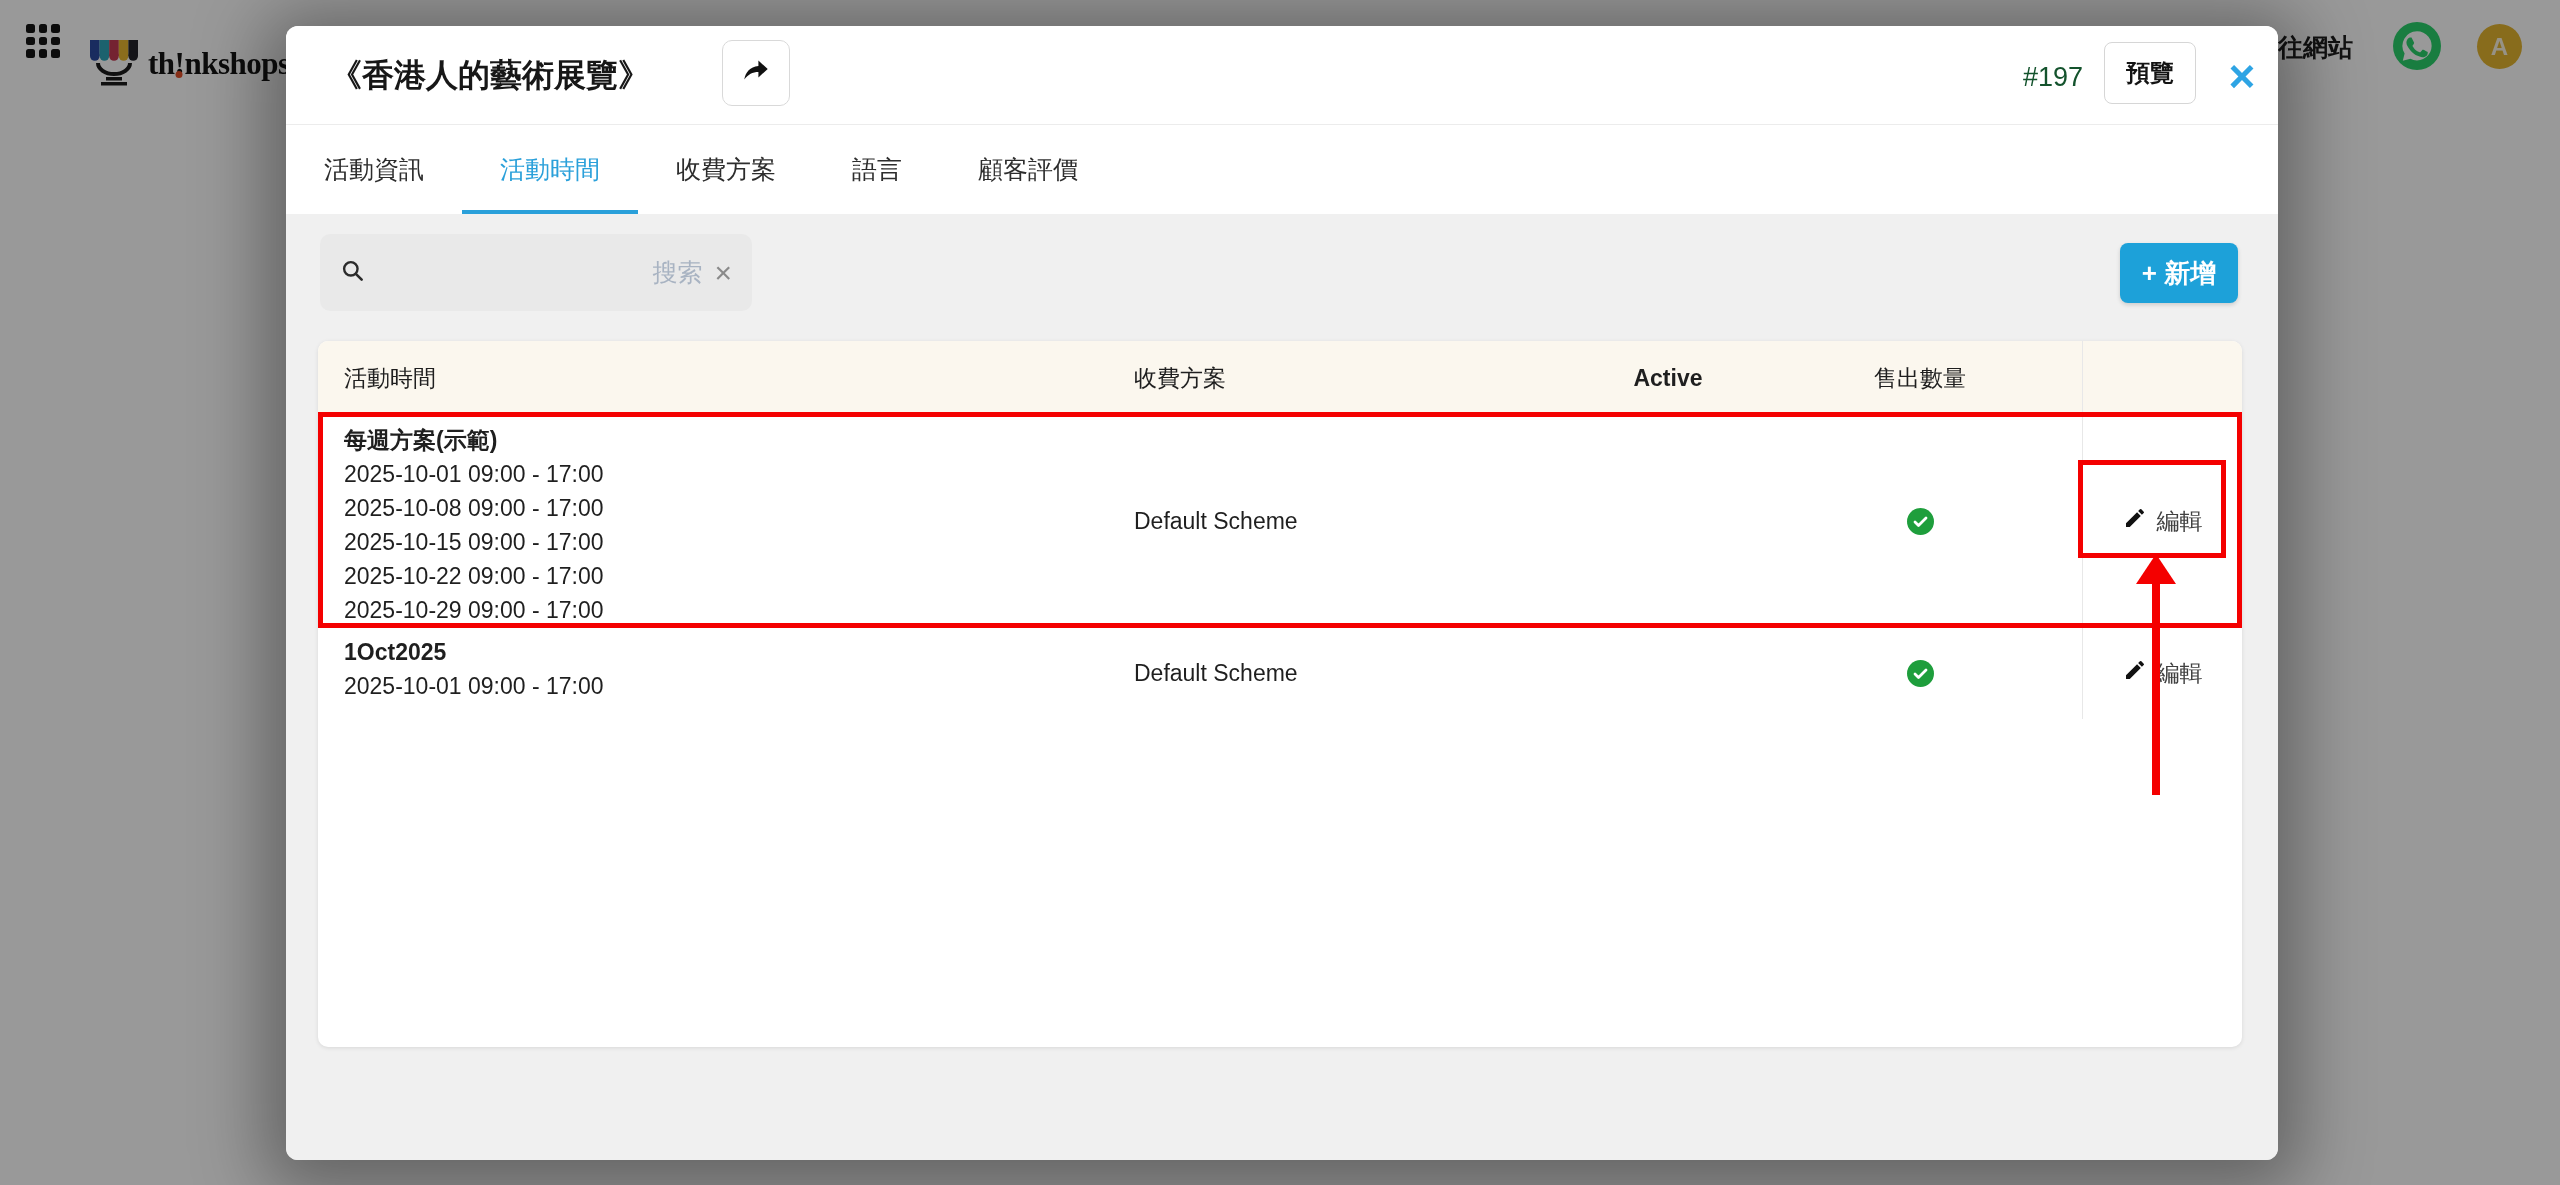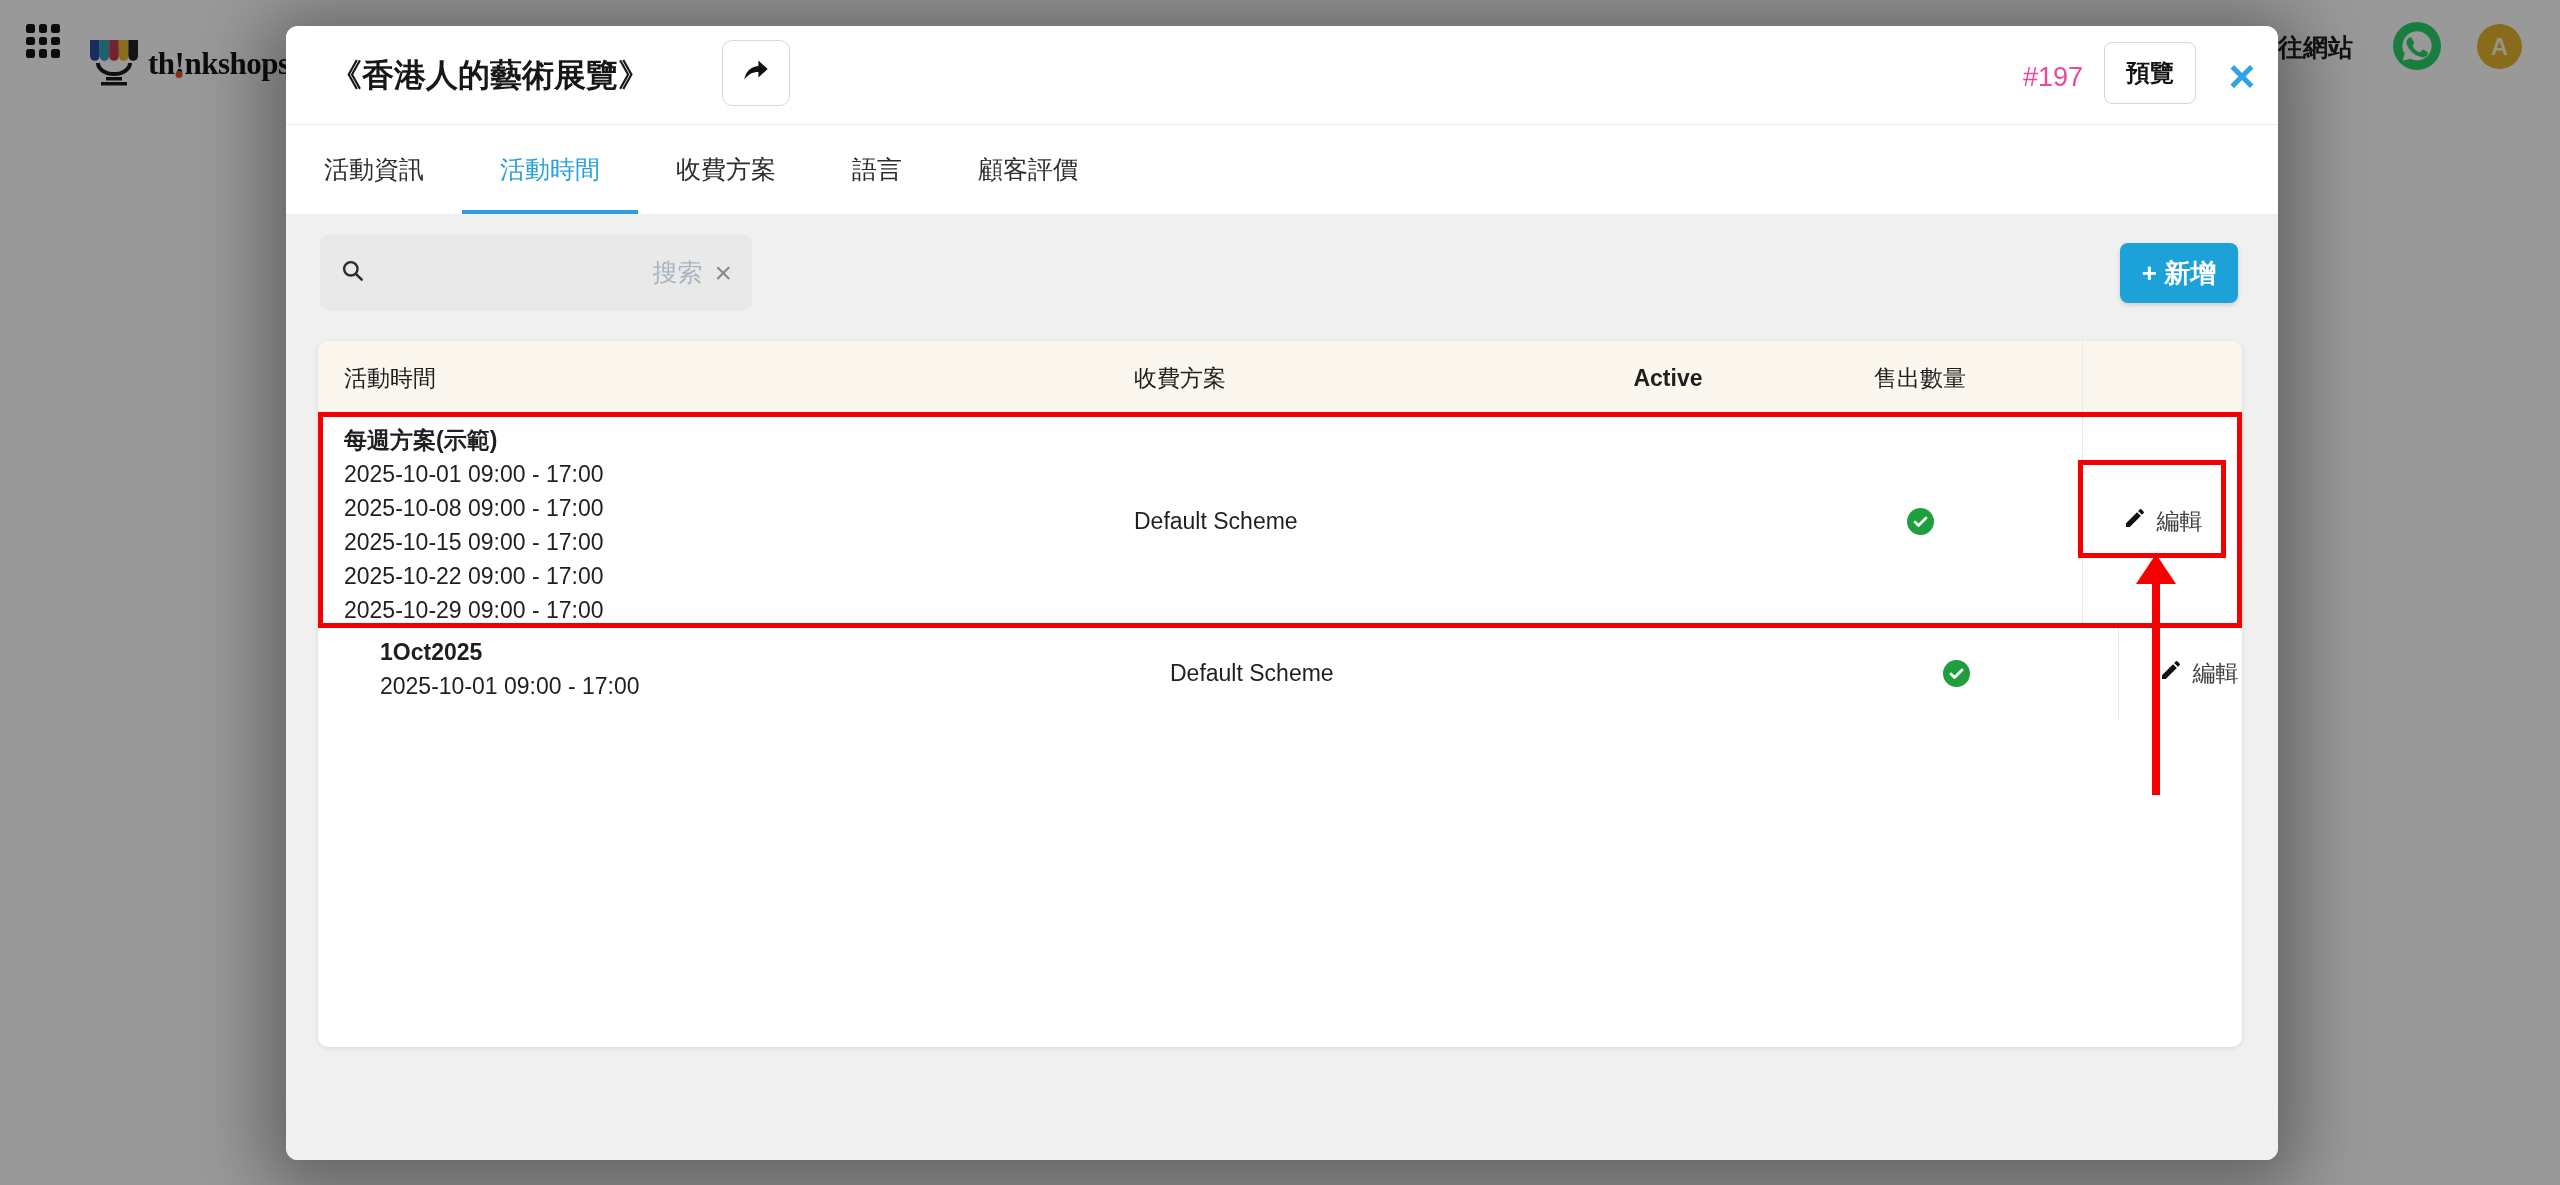--- a/index.html
+++ b/index.html
@@ -26,21 +26,21 @@
   
   .backdrop{position:absolute;inset:0;background:rgba(0,0,0,0.40);z-index:5;}
   
   .modal{position:absolute;left:286px;top:26px;width:1992px;height:1134px;z-index:10;
     background:#f0f0f0;border-radius:12px;overflow:hidden;
     box-shadow:0 10px 70px 22px rgba(0,0,0,0.35);}
   .modal-header{position:relative;height:98px;background:#fff;border-bottom:1px solid #ececec;}
   .modal-title{position:absolute;left:44px;top:28px;font-size:32px;font-weight:600;color:#171717;}
   .share-btn{position:absolute;left:436px;top:14px;width:66px;height:64px;border:1.5px solid #d9d9d9;
     border-radius:10px;background:#fff;display:flex;align-items:center;justify-content:center;cursor:pointer;}
-  .event-id{position:absolute;left:1737px;top:36px;font-size:27px;color:#ec4899;font-weight:400;}
+  .event-id{position:absolute;left:1737px;top:36px;font-size:27px;color:#14532d;font-weight:400;}
   .preview-btn{position:absolute;left:1818px;top:16px;width:92px;height:62px;border:1px solid #d6d6d6;
     border-radius:8px;background:#fff;font-size:24px;font-weight:600;color:#141414;
     display:flex;align-items:center;justify-content:center;cursor:pointer;font-family:inherit;}
   .close-btn{position:absolute;left:1928px;top:22px;width:56px;height:56px;display:flex;align-items:center;
     justify-content:center;font-size:46px;font-weight:700;color:#2ea4e4;cursor:pointer;line-height:1;}
   .modal-tabs{position:relative;height:89px;background:#fff;display:flex;align-items:stretch;}
   .tab{position:relative;padding:0 38px;display:flex;align-items:center;font-size:25px;color:#2d2d2d;cursor:pointer;}
   .tab.active{color:#2aa0da;}
   .tab.active::after{content:'';position:absolute;left:0;right:0;bottom:0;height:4px;background:#2aa0da;}
   .modal-body{position:relative;height:947px;background:#f0f0f0;}
@@ -60,21 +60,21 @@
   .trow{display:grid;grid-template-columns:790px 470px 180px 324px 160px;}
   .thead{height:74px;background:#fbf7ee;border-radius:10px 10px 0 0;}
   .thead .cell{font-size:23px;color:#1f1f1f;display:flex;align-items:center;}
   .cell{box-sizing:border-box;}
   .c-left{padding-left:26px;justify-content:flex-start;}
   .c-center{justify-content:center;text-align:center;}
   .c-bold{font-weight:700;}
   .c-edit{border-left:1px solid #e8e8e8;}
   .tbody-row .cell{display:flex;align-items:center;font-size:23px;color:#1f1f1f;}
   .row-1{height:212px;}
-  .row-2{height:92px;padding-left:36px;}
+  .row-2{height:92px;}
   .times-cell{flex-direction:column;align-items:flex-start !important;justify-content:flex-start;padding-top:8px;}
   .row-name{font-weight:700;line-height:34px;}
   .time-line{line-height:34px;}
   .check{width:27px;height:27px;border-radius:50%;background:#1e9e3c;display:flex;align-items:center;justify-content:center;}
   .edit-btn{display:flex;align-items:center;gap:10px;background:none;border:none;cursor:pointer;
     font-size:23px;color:#404040;font-family:inherit;text-align:center;}
   
   .anno{position:absolute;z-index:50;pointer-events:none;}
   .anno-row-box{left:318px;top:412px;width:1924px;height:216px;border:5px solid #f40000;box-sizing:border-box;}
   .anno-edit-box{left:2078px;top:460px;width:148px;height:98px;border:5px solid #f40000;box-sizing:border-box;}

